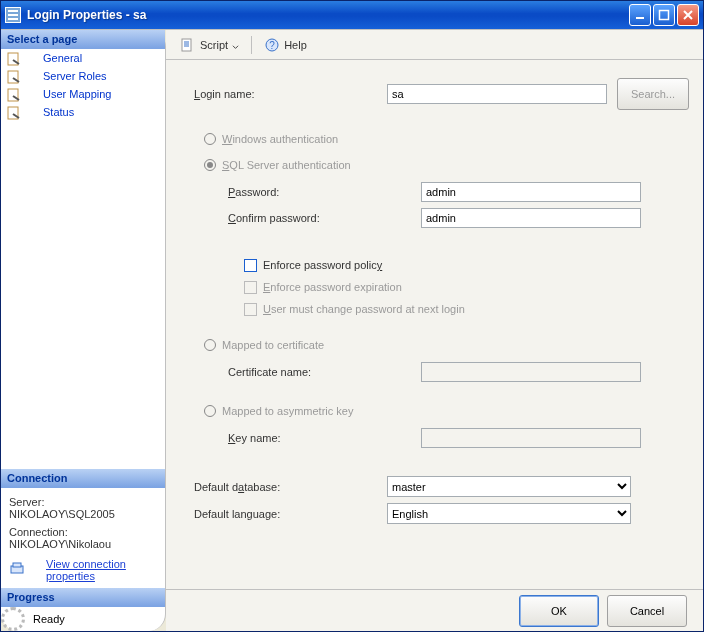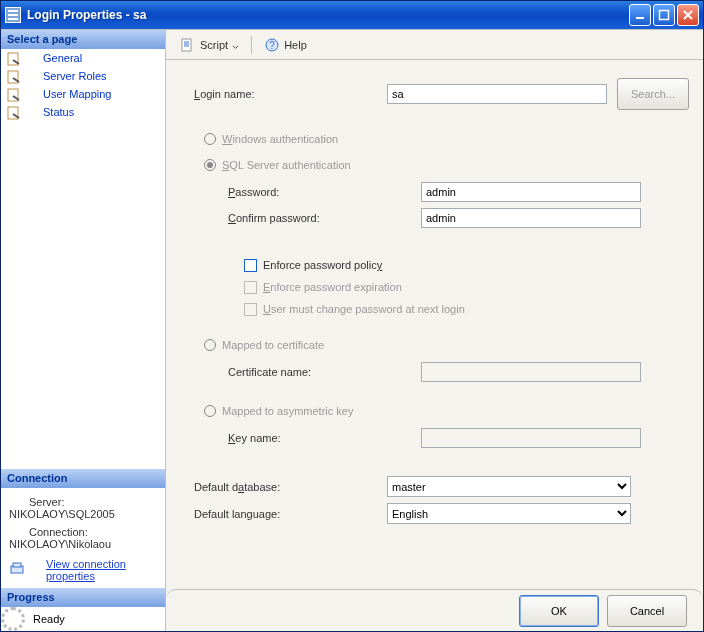--- a/index.html
+++ b/index.html
@@ -57,39 +57,40 @@
   display: flex;
   border-top: 1px solid #c0c0c0;
   min-height:0;
 }
 .left-panel {
   width: 176px;
   background: #fff;
   border-right: 1px solid #c0c0c0;
   display: flex;
   flex-direction: column;
+  border-radius: 17px;
 }
 .panel-header {
   background: linear-gradient(to bottom, #b9d1f4, #7da4e3);
   color: #003399;
   font-weight: bold;
   padding: 3px 6px;
   border-bottom: 1px solid #7da4e3;
   font-size:11px;
 }
 .nav-list { padding: 2px 0; }
 .nav-item {
   display: flex; align-items: flex-start;
   padding: 1px 6px; gap: 20px;
   color: #0033cc;
   cursor: default;
 }
 .spacer-flex { flex:1; }
 .conn-section { padding: 6px 8px; font-size:11px; color:#333; }
-.conn-label { margin-top:2px;margin-left:20px; }
+.conn-label { margin-top:2px; }
 .conn-value { margin-bottom:6px; }
 .link-row { display:flex; align-items:center; gap:21px; margin-top:8px; }
 .link { color:#1a3fd4; text-decoration: underline; cursor: pointer; }
 .progress-section { padding: 0; display:flex; align-items:center; gap:8px; }
 .spinner {
   width: 24px; height: 24px;
   border: 3px dotted #bbb;
   border-radius: 50%;
 }
 
@@ -169,21 +170,20 @@
   border: 1px solid #a5acb2;
   background: #fff;
   font: inherit;
 }
 .footer {
   height: 42px;
   border-top: 1px solid #c0c0c0;
   display:flex; justify-content:flex-end; align-items:center;
   gap: 8px; padding: 0 16px;
   background:#f4f3ee;
-  border-radius:10px;
 }
 .footer .btn { min-width: 80px; }
 .footer .btn.default { border: 1px solid #3b77cf; box-shadow: 0 0 0 1px #8ab0e8 inset; }
 .gap-v { height: 22px; }
 .gap-v2 { height: 14px; }
 
 
 .nav-ico svg { width:16px; height:14px; }
 .tb-icon svg { width:16px; height:16px; }
 .link-ico svg { width:16px; height:16px; }

